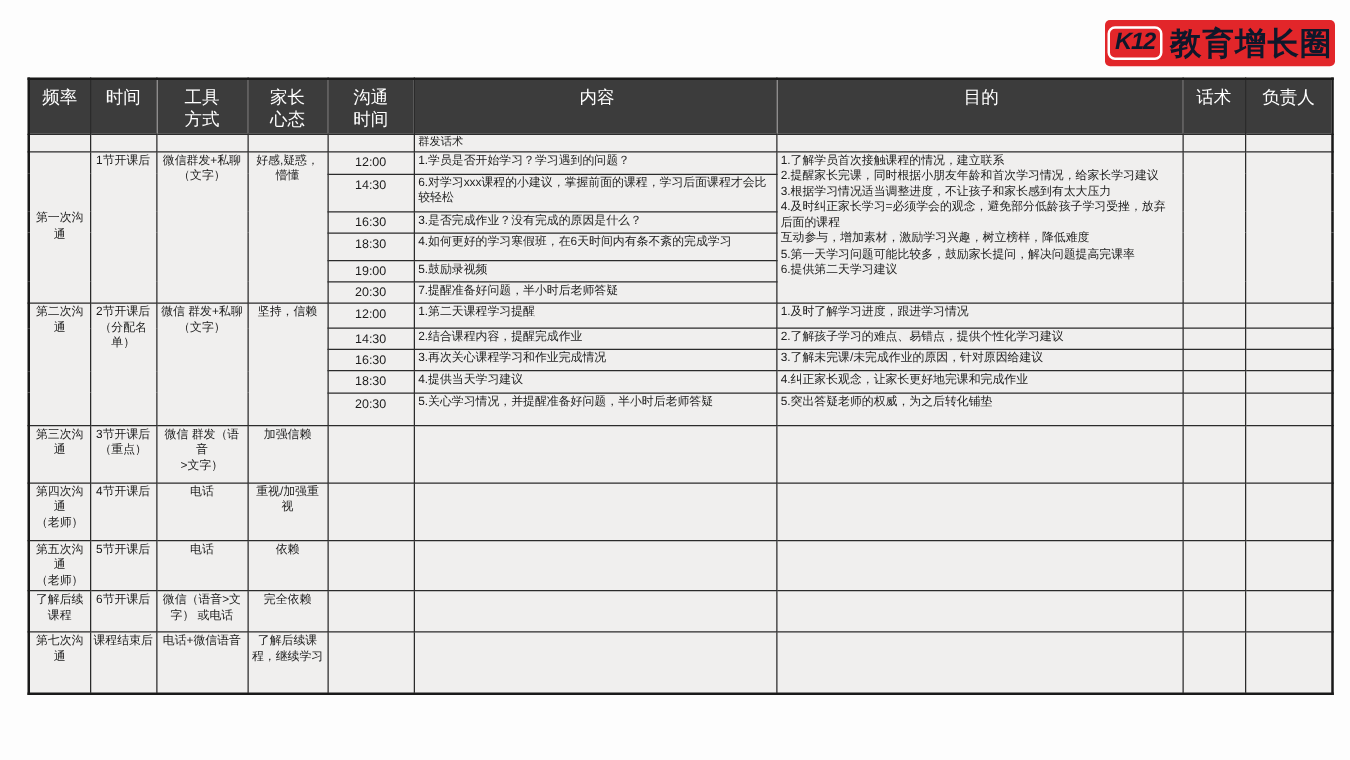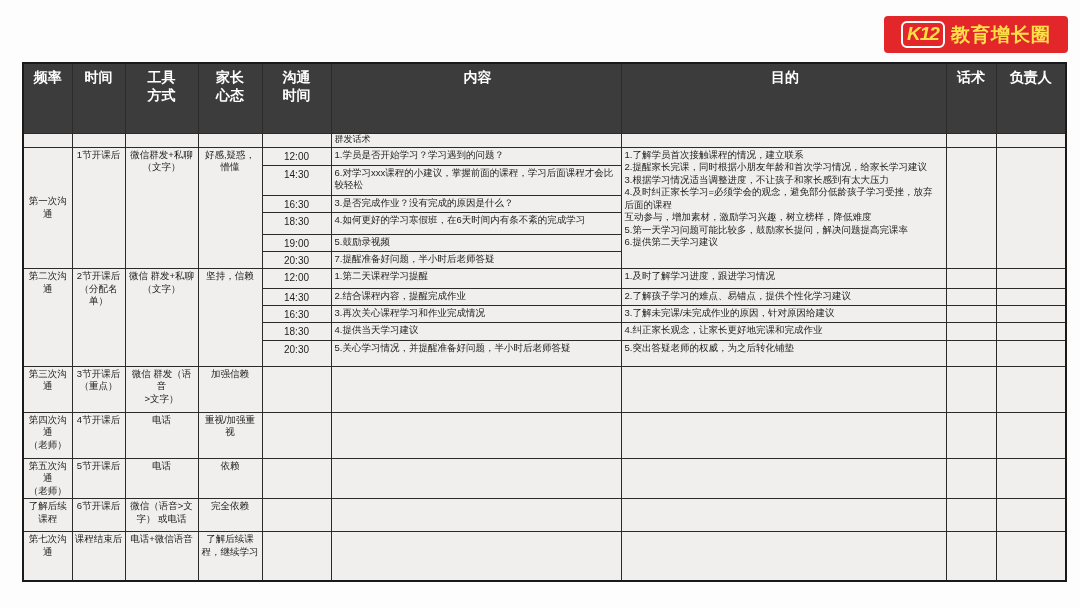--- a/index.html
+++ b/index.html
@@ -7,29 +7,29 @@
     --header-bg:#3c3c3c;
     --cell-bg:#f0efee;
     --border:#2b2b2b;
     --page-bg:#fdfdfd;
   }
   *{box-sizing:border-box;margin:0;padding:0;}
   html,body{width:1080px;height:608px;overflow:hidden;background:var(--page-bg);
     font-family:"Liberation Sans","DejaVu Sans",sans-serif;}
   .logo{position:absolute;left:884px;top:16px;width:184px;height:37px;
     background:var(--brand-red);border-radius:4px;display:flex;align-items:center;
-    justify-content:center;gap:6px;color:#fde047;}
+    justify-content:center;gap:6px;color:#0f172a;}
   .logo-badge{border:2px solid #fff;border-radius:6px;padding:0 4px 1px 4px;
     font-style:italic;font-weight:bold;font-size:19px;line-height:22px;letter-spacing:-1px;}
-  .logo-text{font-weight:bold;font-size:19px;letter-spacing:1px;}
+  .logo-text{font-weight:bold;font-size:25px;letter-spacing:1px;}
   table.sop{position:absolute;left:22px;top:62px;width:1043px;border-collapse:collapse;
     table-layout:fixed;background:var(--cell-bg);border:2px solid #1a1a1a;}
   th,td{border:1px solid var(--border);white-space:pre-line;overflow:hidden;}
-  th{background:var(--header-bg);color:#fff;font-size:14px;font-weight:bold;
-    vertical-align:top;padding:5px 2px 2px 2px;height:70px;line-height:1.25;text-align:center;}
+  th{background:var(--header-bg);color:#fff;font-size:14px;font-weight:normal;
+    vertical-align:top;padding:5px 2px 2px 2px;height:44px;line-height:1.25;text-align:center;}
   th.th-left{text-align:center;padding-left:5px;}
   td{font-size:9.5px;color:#1c1c1c;line-height:1.32;vertical-align:top;
     padding:1px 2px;text-align:center;}
   td.txt{text-align:left;padding:1px 4px 1px 3px;}
   td.time{font-size:10px;padding-top:2px;}
   td.mind{font-weight:normal;}
   td.vmid{vertical-align:middle;}
   tr.pre-row td{font-size:9px;line-height:1.1;margin-left:16px;}
   .c0{width:49px}.c1{width:53px}.c2{width:73px}.c3{width:64px}.c4{width:69px}
   .c5{width:290px}.c6{width:325px}.c7{width:50px}.c8{width:70px}

